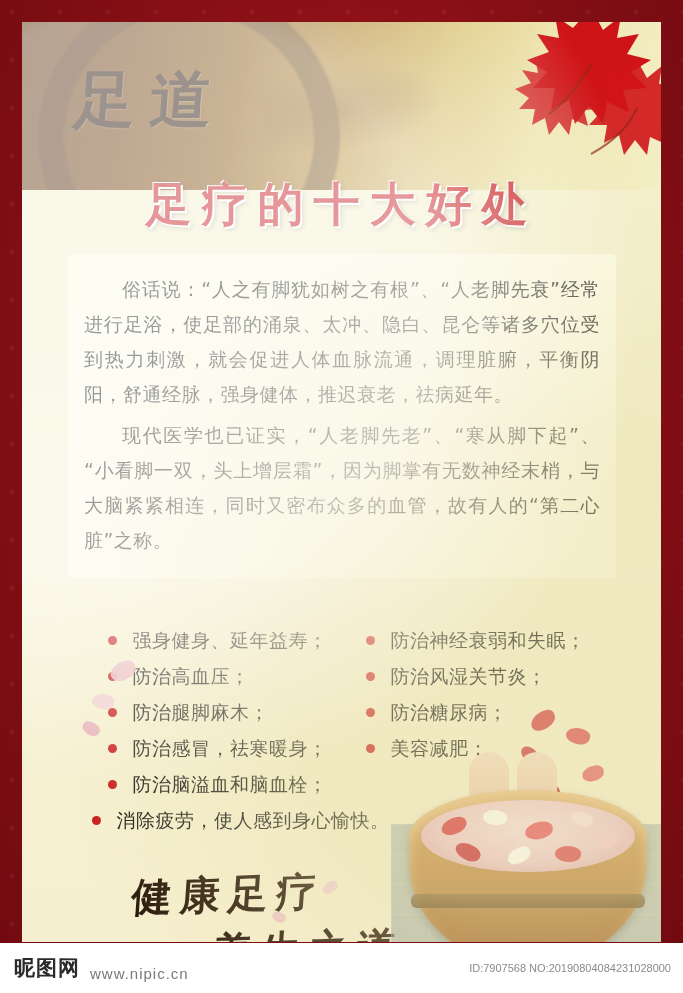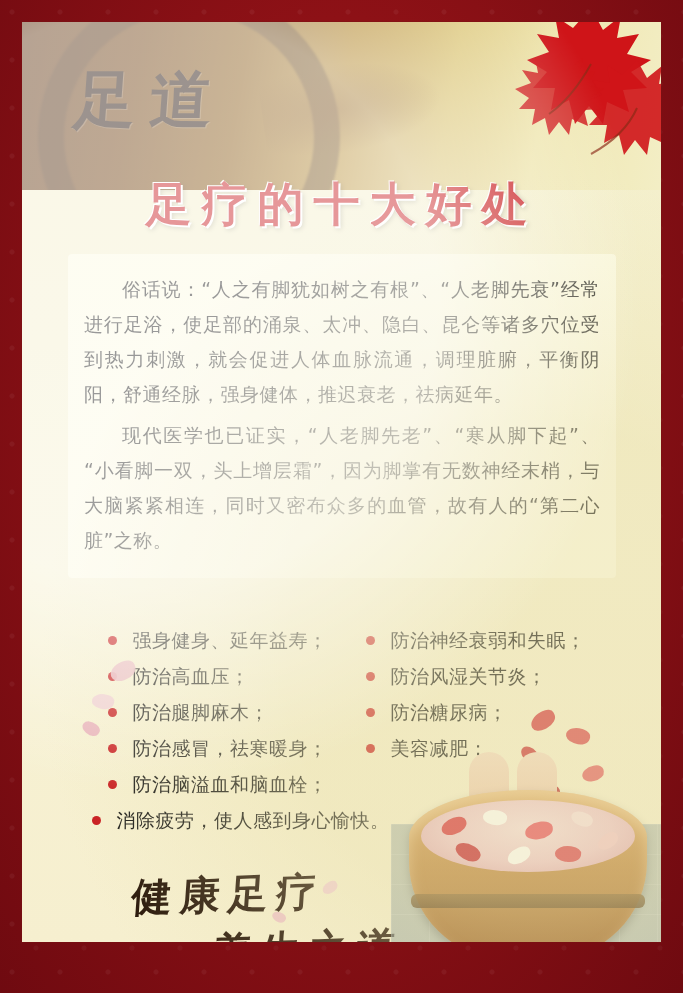--- a/index.html
+++ b/index.html
@@ -308,13 +308,20 @@
         <div class="petal-s" style="left:34px;top:44px;width:26px;height:16px;background:#c2172a;transform:rotate(32deg)"></div>
         <div class="petal-s" style="left:86px;top:48px;width:24px;height:15px;background:#ffffff;transform:rotate(-22deg)"></div>
         <div class="petal-s" style="left:134px;top:46px;width:26px;height:16px;background:#d83a4b;transform:rotate(8deg)"></div>
         <div class="petal-s" style="left:176px;top:34px;width:22px;height:14px;background:#f3c3cc;transform:rotate(-30deg)"></div>
       </div>
       <div class="tub-hoop"></div>
     </div>
 
   </div>
 
+  <div class="footbar">
+    <div class="logo">
+      <span class="logo-cn">昵图网</span>
+      <span class="logo-url">www.nipic.cn</span>
+    </div>
+    <div class="idtext">ID:7907568 NO:20190804084231028000</div>
+  </div>
 </div>
 
 </body></html>

